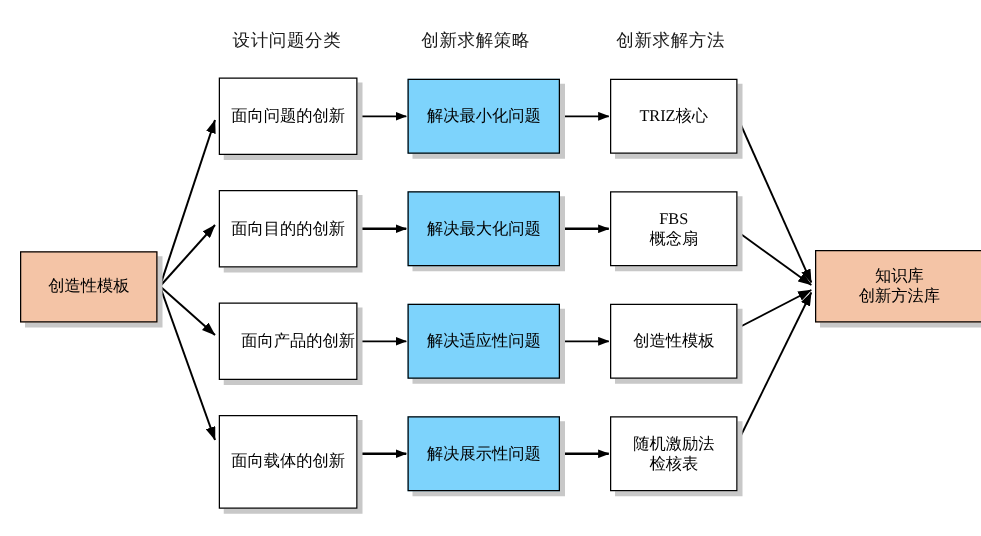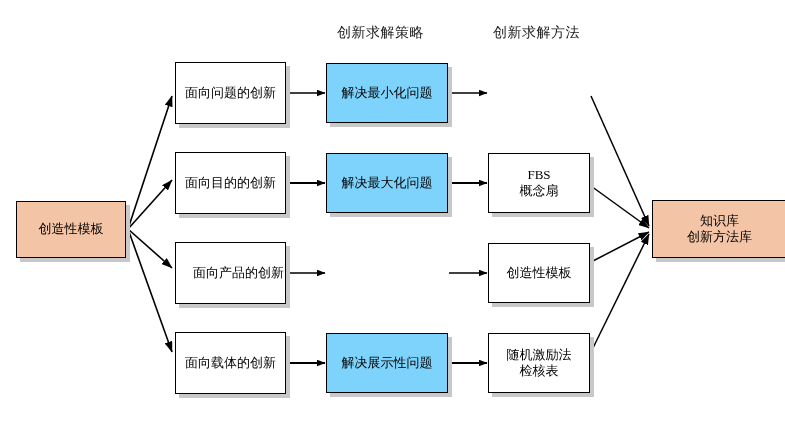--- a/index.html
+++ b/index.html
@@ -87,50 +87,59 @@
     </g>
 
     <g>
       <line x1="591" y1="96" x2="649" y2="226" stroke="#000" stroke-width="1.5" marker-end="url(#ahb)"></line>
       <line x1="591" y1="186" x2="649" y2="228" stroke="#000" stroke-width="1.5" marker-end="url(#ahb)"></line>
       <line x1="591" y1="262" x2="649" y2="232" stroke="#000" stroke-width="1.5" marker-end="url(#ahb)"></line>
       <line x1="591" y1="352" x2="649" y2="234" stroke="#000" stroke-width="1.5" marker-end="url(#ahb)"></line>
     </g>
   </svg>
 
+  <div class="col-header" style="left:186px;top:24px;">设计问题分类</div>
   <div class="col-header" style="left:337px;top:24px;">创新求解策略</div>
   <div class="col-header" style="left:493px;top:24px;">创新求解方法</div>
 
   <div class="node peach" style="left:16px;top:201px;width:110px;height:57px;">
     <span class="label">创造性模板</span>
   </div>
 
   <div class="node" style="left:175px;top:62px;width:111px;height:62px;">
     <span class="label">面向问题的创新</span>
   </div>
   <div class="node" style="left:175px;top:152px;width:111px;height:62px;">
     <span class="label">面向目的的创新</span>
   </div>
   <div class="node" style="left:175px;top:242px;width:111px;height:62px;padding-left:16px;">
     <span class="label">面向产品的创新</span>
   </div>
-  <div class="node" style="left:175px;top:332px;width:111px;height:62px;">
+  <div class="node" style="left:175px;top:332px;width:111px;height:75px;">
     <span class="label">面向载体的创新</span>
   </div>
 
   <div class="node blue" style="left:326px;top:63px;width:122px;height:60px;">
     <span class="label">解决最小化问题</span>
   </div>
   <div class="node blue" style="left:326px;top:153px;width:122px;height:60px;">
     <span class="label">解决最大化问题</span>
   </div>
+  <div class="node blue" style="left:326px;top:243px;width:122px;height:60px;">
+    <span class="label">解决适应性问题</span>
+  </div>
   <div class="node blue" style="left:326px;top:333px;width:122px;height:60px;">
     <span class="label">解决展示性问题</span>
   </div>
 
+  <div class="node" style="left:488px;top:63px;width:102px;height:60px;">
+    <div>
+      <span class="label">TRIZ核心</span>
+    </div>
+  </div>
   <div class="node" style="left:488px;top:153px;width:102px;height:60px;">
     <div>
       <span class="label">FBS</span>
       <span class="label">概念扇</span>
     </div>
   </div>
   <div class="node" style="left:488px;top:243px;width:102px;height:60px;">
     <div>
       <span class="label">创造性模板</span>
     </div>

